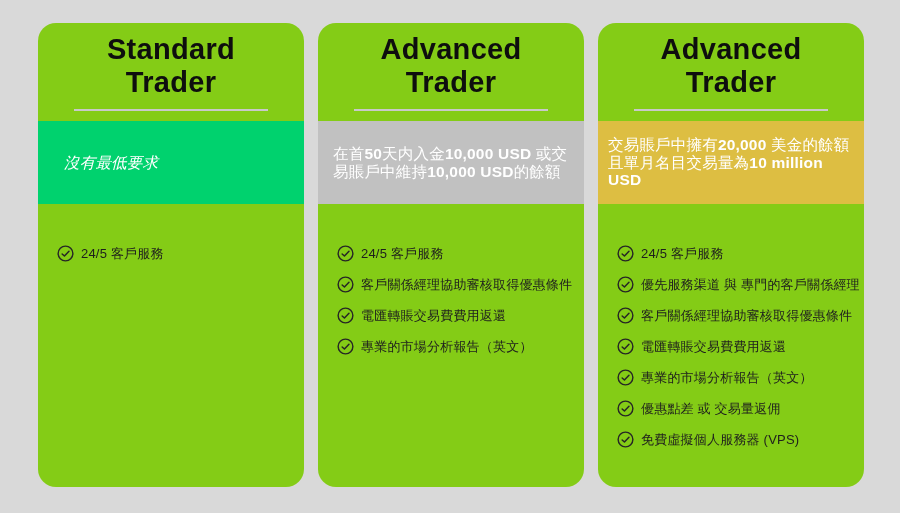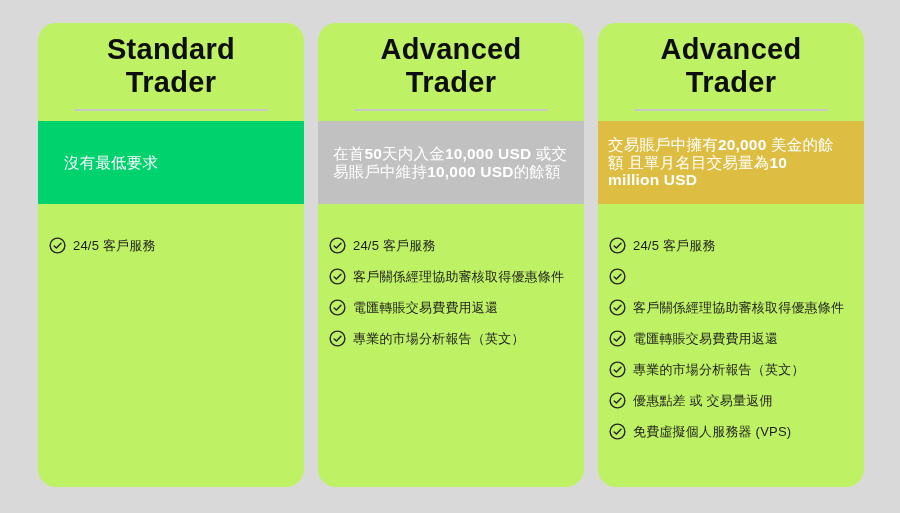--- a/index.html
+++ b/index.html
@@ -15,21 +15,21 @@
   }
   .cards {
     display: flex;
     gap: 14px;
     padding: 23px 36px 0 38px;
     box-sizing: border-box;
   }
   .card {
     width: 266px;
     height: 464px;
-    background: #bef264;
+    background: #84cc16;
     border-radius: 18px;
     box-sizing: border-box;
     padding-top: 10px;
     overflow: hidden;
     flex: 0 0 266px;
   }
   .title {
     margin: 0;
     text-align: center;
     font-size: 29px;
@@ -56,24 +56,24 @@
   }
   .banner-text {
     margin: 0;
     font-size: 15.5px;
     line-height: 17.5px;
     font-weight: 400;
     letter-spacing: 0.2px;
   }
   .banner-text strong { font-weight: 700; }
   .card.standard-trader .banner { padding-left: 26px; }
-  .card.premium-trader .banner { padding-left: 10px; padding-right: 21px; }
+  .card.premium-trader .banner { padding-left: 10px; padding-right: 4px; }
   .features {
     list-style: none;
-    margin: 0;
+    margin: 8px;
     padding: 26px 6px 0 11px;
   }
   .feature-item {
     display: flex;
     align-items: center;
     gap: 7px;
     height: 31px;
     font-size: 13px;
     letter-spacing: 0.2px;
     color: #1e1e1e;
@@ -90,21 +90,21 @@
 </head>
 <body>
 
 <main class="cards" id="cards-root">
   <section class="card standard-trader">
     <h2 class="title">
       <span class="title-line">Standard</span>
       <span class="title-line">Trader</span>
     </h2>
     <div class="divider"></div>
-    <div class="banner" style="background: rgb(0, 210, 110);">
+    <div class="banner" style="background: rgb(0, 210, 110); font-style: italic;">
       <p class="banner-text">沒有最低要求</p>
     </div>
     <ul class="features">
         <li class="feature-item">
           <span class="check-icon">
             <svg viewBox="0 0 24 24" fill="none" stroke="#262626">
               <circle cx="12" cy="12" r="10.4" stroke-width="2"></circle>
               <path d="M7.3 12.6 L10.5 15.6 L16.9 8.9" stroke-width="2.1" stroke-linecap="round" stroke-linejoin="round"></path>
             </svg>
           </span>
@@ -181,20 +181,21 @@
           </span>
           <span>24/5 客戶服務</span>
         </li>
         <li class="feature-item">
           <span class="check-icon">
             <svg viewBox="0 0 24 24" fill="none" stroke="#262626">
               <circle cx="12" cy="12" r="10.4" stroke-width="2"></circle>
               <path d="M7.3 12.6 L10.5 15.6 L16.9 8.9" stroke-width="2.1" stroke-linecap="round" stroke-linejoin="round"></path>
             </svg>
           </span>
+          <span>優先服務渠道 與 專門的客戶關係經理</span>
         </li>
         <li class="feature-item">
           <span class="check-icon">
             <svg viewBox="0 0 24 24" fill="none" stroke="#262626">
               <circle cx="12" cy="12" r="10.4" stroke-width="2"></circle>
               <path d="M7.3 12.6 L10.5 15.6 L16.9 8.9" stroke-width="2.1" stroke-linecap="round" stroke-linejoin="round"></path>
             </svg>
           </span>
           <span>客戶關係經理協助審核取得優惠條件</span>
         </li>

